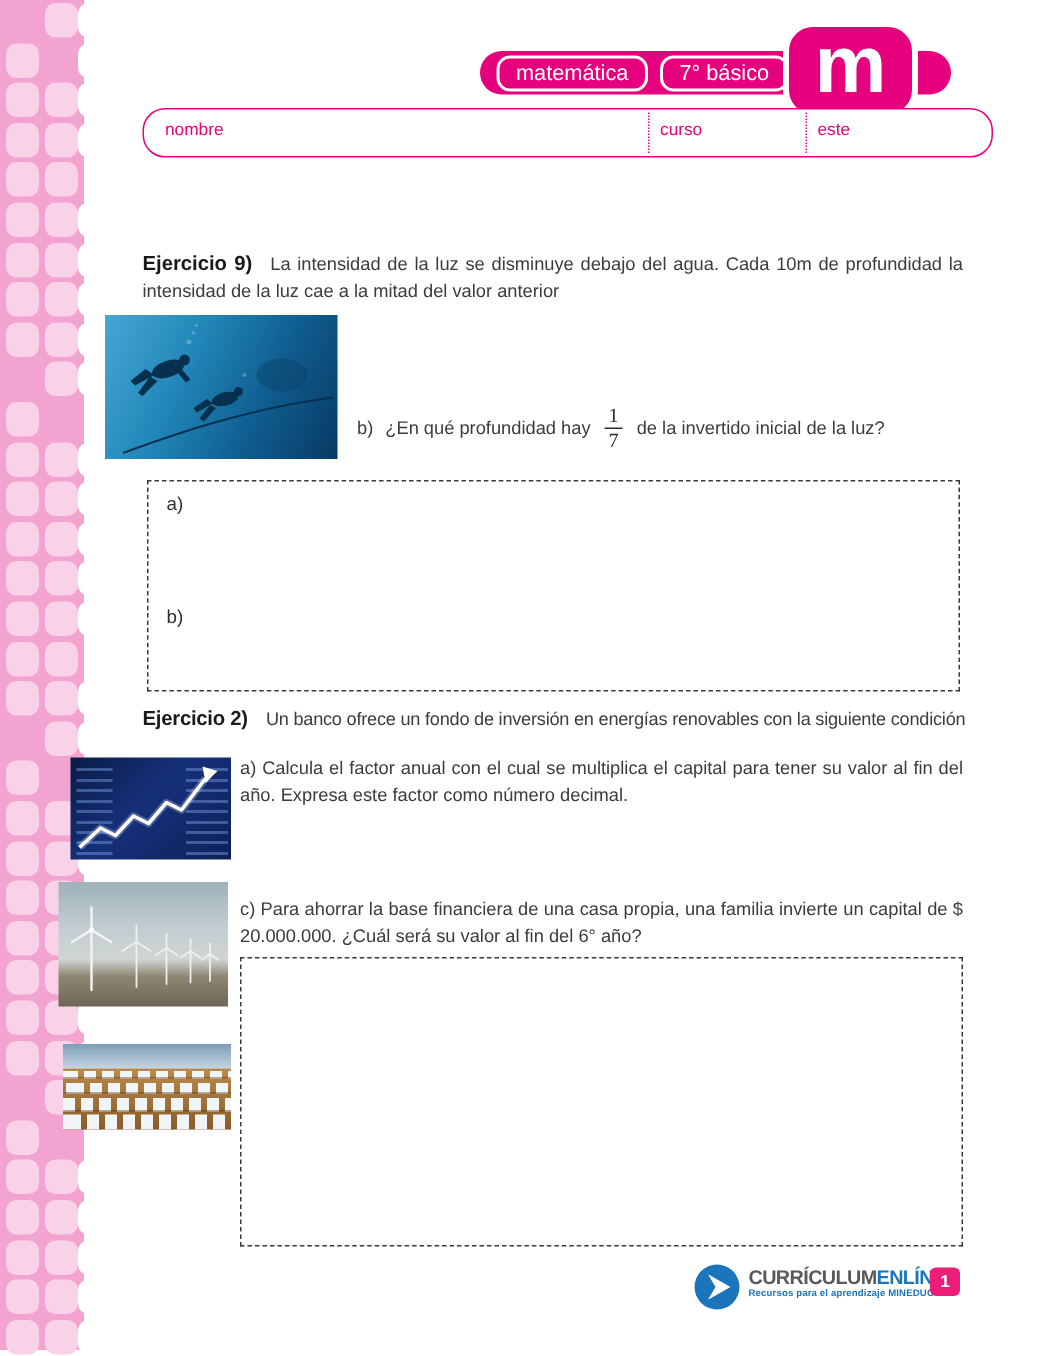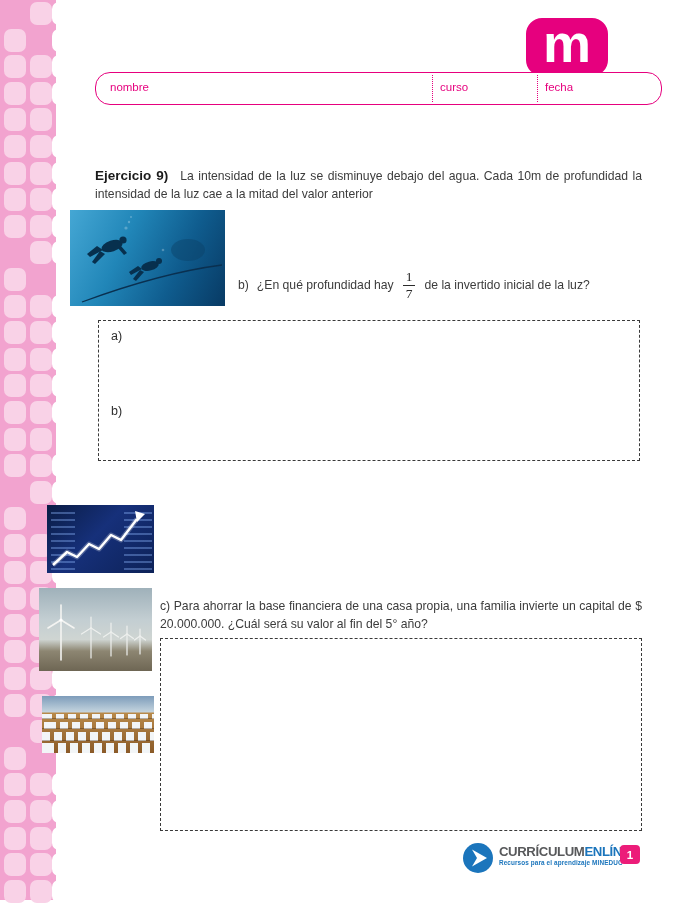--- a/index.html
+++ b/index.html
@@ -179,28 +179,32 @@
       <div class="sq pink" style="left: 30px; top: 826.6px;"></div>
       <div class="sq white" style="left: 52px; top: 826.6px;"></div>
       <div class="sq pink" style="left: 4px; top: 853.2px;"></div>
       <div class="sq pink" style="left: 30px; top: 853.2px;"></div>
       <div class="sq white" style="left: 52px; top: 853.2px;"></div>
       <div class="sq pink" style="left: 4px; top: 879.8px;"></div>
       <div class="sq pink" style="left: 30px; top: 879.8px;"></div>
       <div class="sq white" style="left: 52px; top: 879.8px;"></div>
     </div>
 
+  <div class="pill">
+    <span class="badge">matemática</span>
+    <span class="badge">7° básico</span>
+  </div>
   <div class="mlogo">m</div>
 
   <div class="formrow">
     <span class="lbl lbl-nombre">nombre</span>
     <span class="sep sep1"></span>
     <span class="lbl lbl-curso">curso</span>
     <span class="sep sep2"></span>
-    <span class="lbl lbl-fecha">fecha</span>
+    <span class="lbl lbl-fecha">este</span>
   </div>
 
 
   <div class="ej1 par">
     <span class="exlabel">Ejercicio 9)</span><span>La intensidad de la luz se disminuye debajo del agua. Cada 10m de profundidad la intensidad de la luz cae a la mitad del valor anterior</span>
   </div>
 
   <div class="photo photo-divers">
     <svg width="155" height="96" viewBox="0 0 155 96">
       <path d="M12,92 C 50,78 98,62 152,55" stroke="#0a3050" stroke-width="1.3" fill="none"></path>
@@ -236,20 +240,23 @@
       <span class="den">7</span>
     </span>
     <span>de la invertido inicial de la luz?</span>
   </div>
 
   <div class="dashedbox box1">
     <span class="mark mark-a">a)</span>
     <span class="mark mark-b">b)</span>
   </div>
 
+  <div class="ej2line1">
+    <span class="exlabel">Ejercicio 2)</span><span>Un banco ofrece un fondo de inversión en energías renovables con la siguiente condición</span>
+  </div>
 
   <div class="photo photo-chart">
     <div class="numstrip ns-l"></div>
     <div class="numstrip ns-r"></div>
     <svg width="107" height="68" viewBox="0 0 107 68">
       <path d="M6,60 L20,47 L30,52 L42,39 L52,44 L64,30 L74,35 L90,14" stroke="#ffffff" stroke-width="5" fill="none" opacity="0.25" stroke-linejoin="round"></path>
       <path d="M6,60 L20,47 L30,52 L42,39 L52,44 L64,30 L74,35 L90,14" stroke="#ffffff" stroke-width="2.4" fill="none" stroke-linejoin="round"></path>
       <polygon points="88,6 98,9 90,17" fill="#ffffff"></polygon>
     </svg>
   </div>
@@ -284,21 +291,22 @@
     </svg>
   </div>
 
   <div class="photo photo-solar">
     <div class="prow pr1"></div>
     <div class="prow pr2"></div>
     <div class="prow pr3"></div>
     <div class="prow pr4"></div>
   </div>
 
-  <div class="e2c par">c) Para ahorrar la base financiera de una casa propia, una familia invierte un capital de $ 20.000.000. ¿Cuál será su valor al fin del 5° año?</div>
+  <div class="e2a par">a) Calcula el factor anual con el cual se multiplica el capital para tener su valor al fin del año. Expresa este factor como número decimal.</div>
+  <div class="e2c par">c) Para ahorrar la base financiera de una casa propia, una familia invierte un capital de $ 20.000.000. ¿Cuál será su valor al fin del 6° año?</div>
 
   <div class="dashedbox box2"></div>
 
   <div class="flogo">
     <svg width="30" height="30" viewBox="0 0 30 30">
       <polygon points="9,6.5 24,15 9,23.5 14,15" fill="#ffffff"></polygon>
     </svg>
   </div>
   <div class="fbrand">
     <div class="b1">

